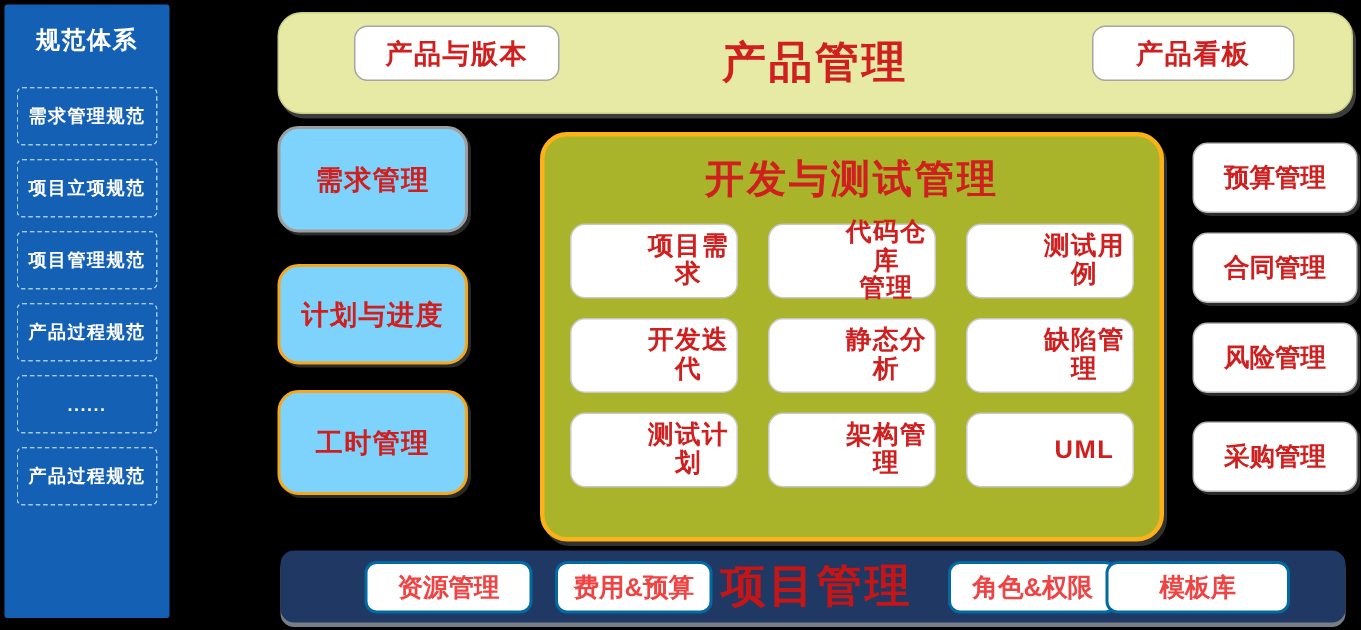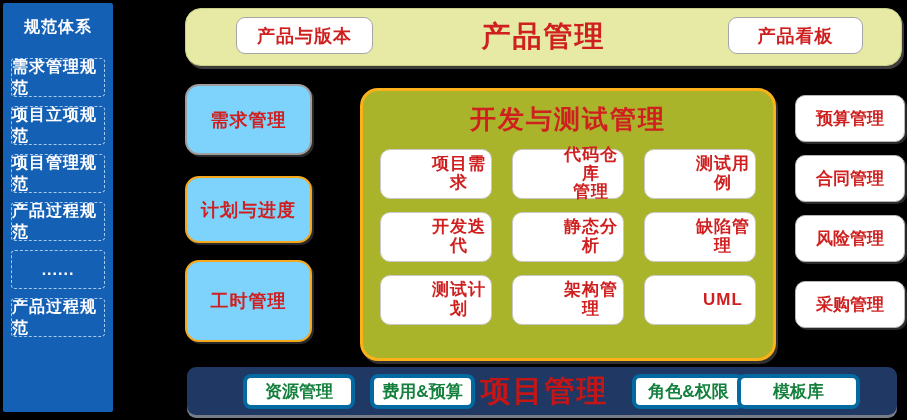--- a/index.html
+++ b/index.html
@@ -11,26 +11,26 @@
   .sidebar{
     position:absolute;left:3px;top:3px;width:110px;height:409px;
     background:#1460B5;border-radius:2px;box-sizing:border-box;padding:10px 6px 15px 6px;
   }
   .sidebar-title{
     color:#fff;font-size:16px;font-weight:bold;text-align:center;
     letter-spacing:1px;margin:4px 0 20px 0;
   }
   .side-item{
     height:37px;margin:0 2px 9px 2px;border:1.5px dashed #A7CBEE;border-radius:4px;
-    color:#fff;font-size:16px;font-weight:600;display:flex;align-items:center;
-    justify-content:center;letter-spacing:1px;cursor:pointer;
+    color:#fff;font-size:12px;font-weight:600;display:flex;align-items:center;
+    justify-content:center;letter-spacing:1px;cursor:pointer;text-align:right;
   }
   
   .product-bar{
-    position:absolute;left:185px;top:8px;width:717px;height:58px;
+    position:absolute;left:185px;top:8px;width:717px;height:68px;
     background:#E6EAA5;border:1px solid #C9CF86;border-radius:16px;box-sizing:border-box;
     box-shadow:2px 3px 0 rgba(150,150,150,0.40);
   }
   .bar-title-top{
     position:absolute;left:50%;top:50%;transform:translate(-50%,-50%);
     color:#CF1F1F;font-size:29px;font-weight:bold;white-space:nowrap;letter-spacing:2px;
   }
   .pill-btn{
     position:absolute;top:8px;height:37px;background:#fff;border:1.5px solid #A6A6A6;
     border-radius:9px;box-sizing:border-box;display:flex;align-items:center;justify-content:center;
@@ -40,21 +40,21 @@
   .pill-right{right:38px;width:135px;}
   
   .cyan-box{
     position:absolute;left:185px;width:127px;background:#7dd3fc;border-radius:14px;
     box-sizing:border-box;display:flex;align-items:center;justify-content:center;
     color:#CF1F1F;font-size:18px;font-weight:bold;letter-spacing:1px;cursor:pointer;
     box-shadow:2px 2px 0 rgba(140,140,140,0.30);
   }
   .cyan-1{top:84px;height:71px;border:2px solid #9E9E9E;}
   .cyan-2{top:176px;height:67px;border:2px solid #F5A81C;}
-  .cyan-3{top:260px;height:82px;border:2px solid #F5A81C;}
+  .cyan-3{top:260px;height:70px;border:2px solid #F5A81C;}
   
   .olive-panel{
     position:absolute;left:360px;top:88px;width:416px;height:273px;
     background:#A9B42B;border:3px solid #FBB117;border-radius:18px;box-sizing:border-box;
     box-shadow:2px 3px 0 rgba(140,140,140,0.35);
   }
   .olive-title{
     text-align:center;color:#CF1F1F;font-size:26px;font-weight:bold;
     margin-top:11px;letter-spacing:2px;
   }
@@ -81,23 +81,23 @@
   .project-bar{
     position:absolute;left:187px;top:367px;width:710px;height:48px;
     background:#1F3864;border-radius:9px;box-sizing:border-box;
     box-shadow:0 3px 0 rgba(160,168,180,0.75);
   }
   .bar-title-bottom{
     position:absolute;left:50%;top:50%;transform:translate(-48%,-50%);
     color:#C41616;font-size:30px;font-weight:bold;white-space:nowrap;letter-spacing:2px;
   }
   .proj-btn{
-    position:absolute;top:7px;height:35px;background:#fff;border:4px solid #0369a1;
+    position:absolute;top:7px;height:35px;background:#fff;border:2px solid #0369a1;
     border-radius:8px;box-sizing:border-box;display:flex;align-items:center;justify-content:center;
-    color:#15803d;font-size:17px;font-weight:bold;cursor:pointer;
+    color:#ef4444;font-size:17px;font-weight:bold;cursor:pointer;
   }
   .pb-1{left:56px;width:112px;}
   .pb-2{left:183px;width:105px;}
   .pb-3{left:445px;width:113px;}
   .pb-4{left:550px;width:123px;}
 </style>
 </head>
 <body>
 
 <div class="stage">

